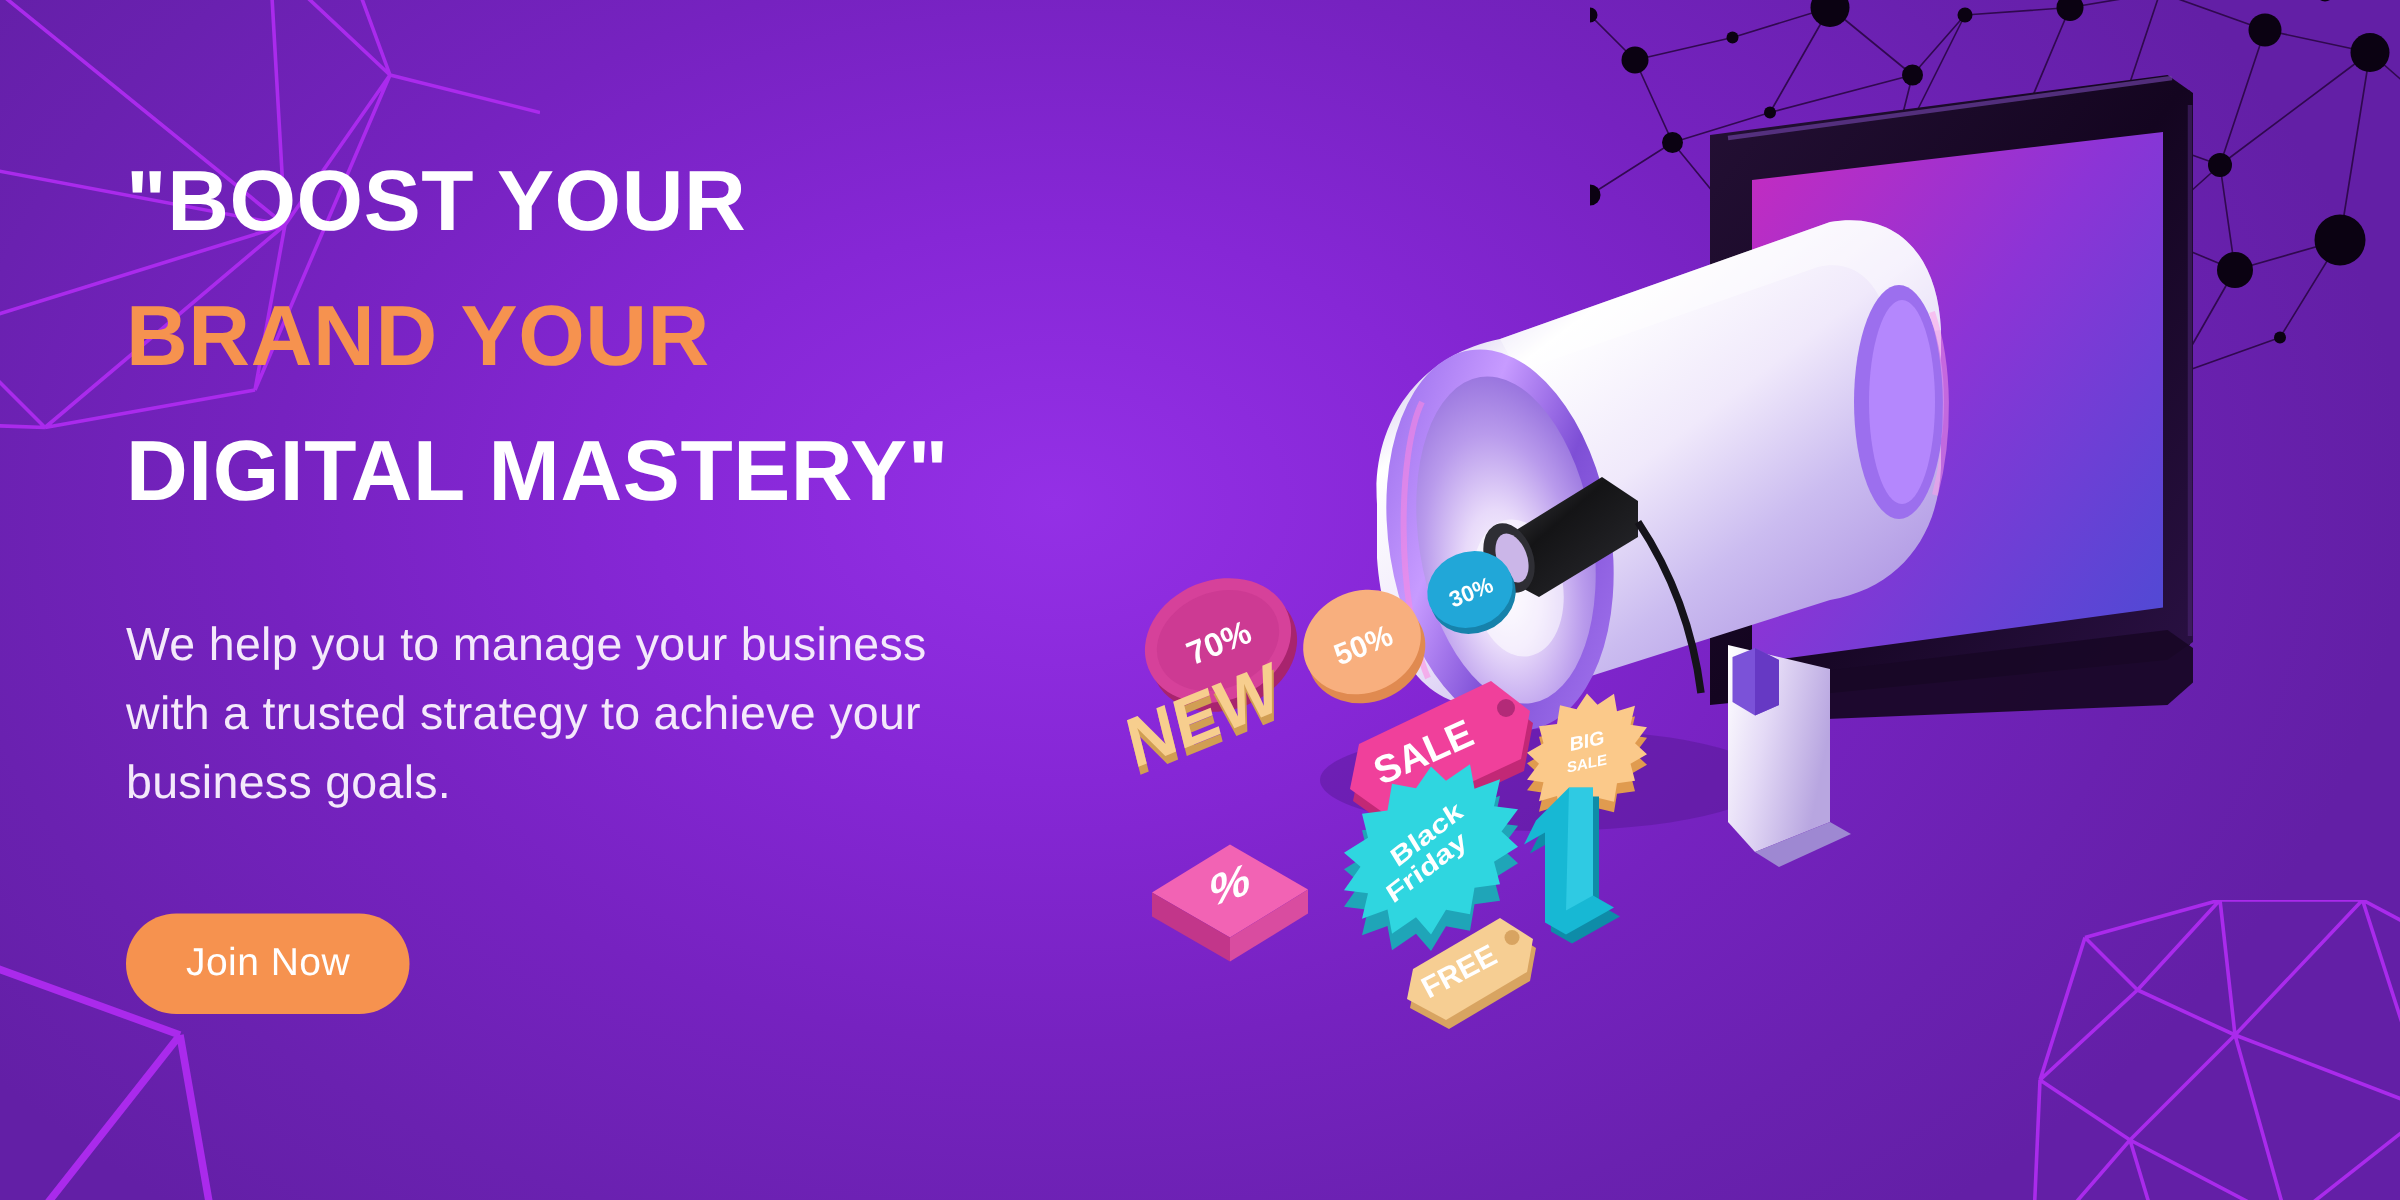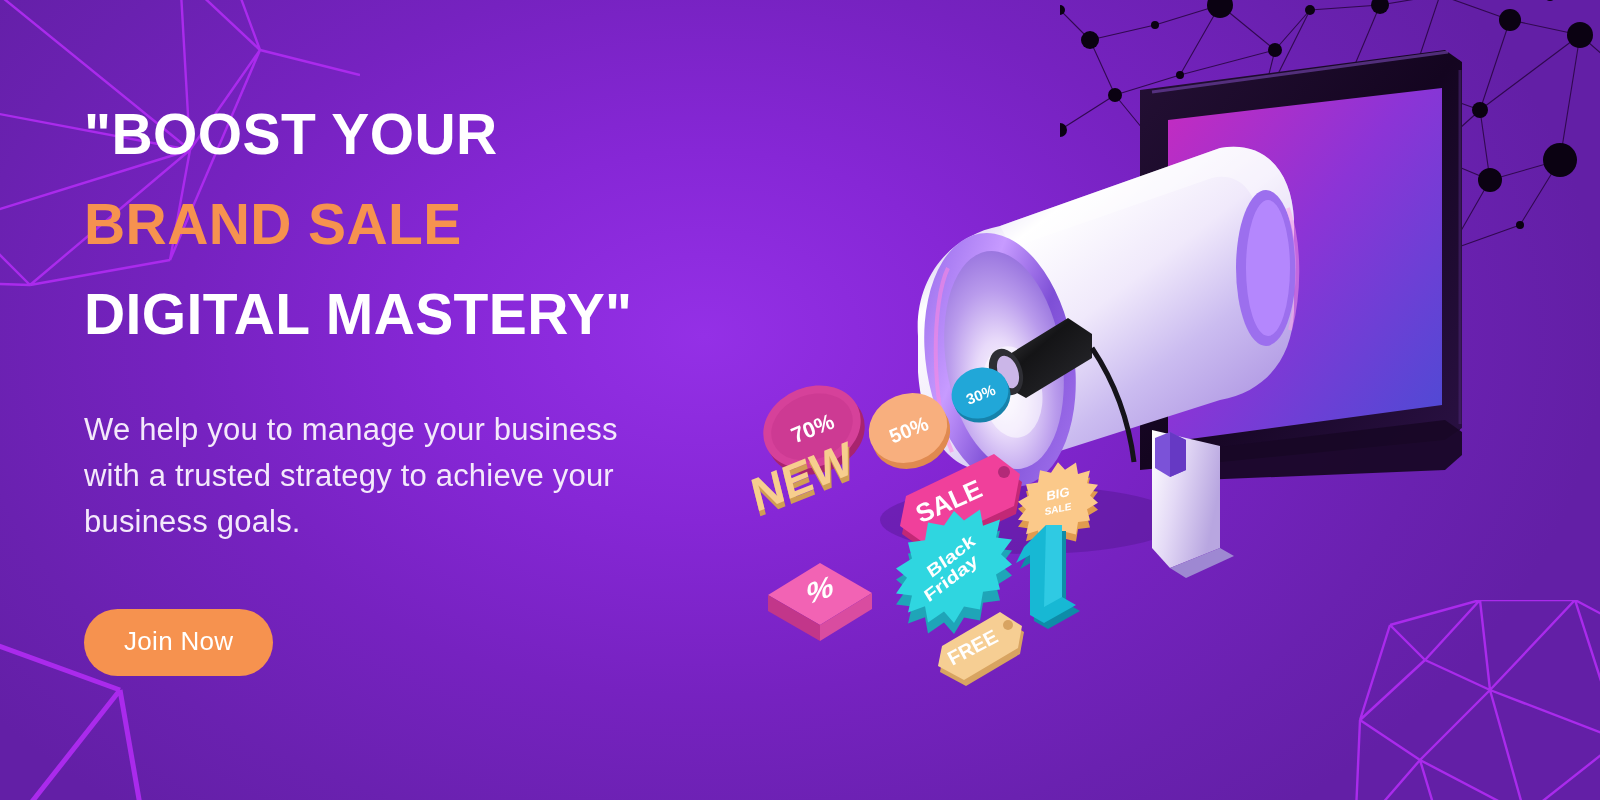--- a/index.html
+++ b/index.html
@@ -160,21 +160,21 @@
         <circle cx="0" cy="150" r="7"></circle>
         <circle cx="560" cy="90" r="9"></circle>
       <circle cx="490" cy="15" r="6"></circle>
         <circle cx="60" cy="0" r="8"></circle>
     </g>
   </svg>
 
   <div class="copy">
     <h1 class="headline">
       <span class="hl-line hl-1">"BOOST YOUR</span>
-      <span class="hl-line hl-2">BRAND SALE</span>
+      <span class="hl-line hl-2">BRAND YOUR</span>
       <span class="hl-line hl-3">DIGITAL MASTERY"</span>
     </h1>
     <p class="subcopy">We help you to manage your business with a trusted strategy to achieve your business goals.</p>
     <button class="cta">Join Now</button>
   </div>
 
   <div class="art">
     <svg width="900" height="800" viewBox="0 0 900 800">
       <defs>
         <linearGradient id="screenGrad" x1="0" y1="0" x2="1" y2="1">

